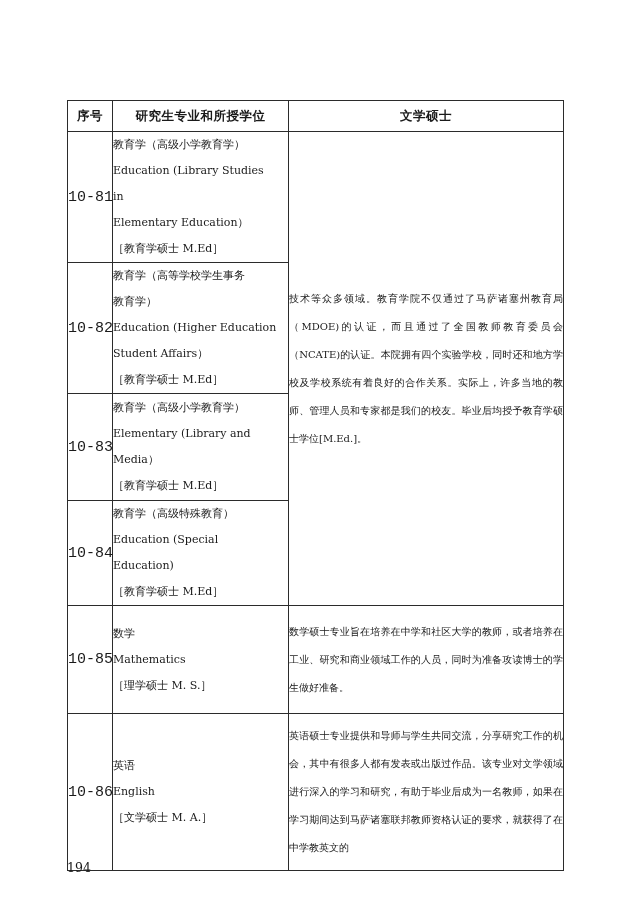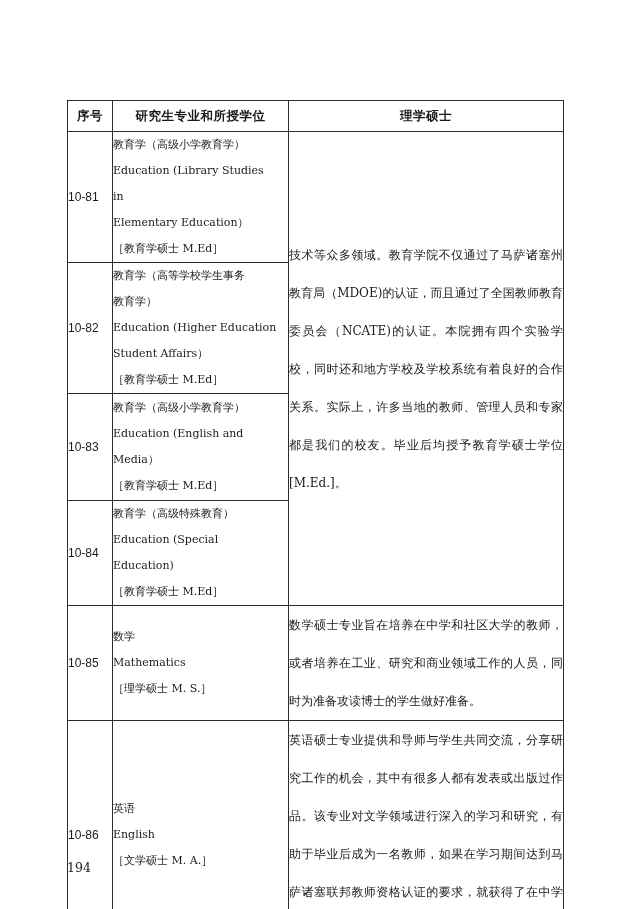--- a/index.html
+++ b/index.html
@@ -57,36 +57,36 @@
   }
   th .hdr-cn {
     display: block;
     font-family: "DejaVu Serif", "Liberation Serif", serif;
     font-weight: bold;
   }
 
   td.no-cell {
     text-align: left;
     padding-left: 7px;
-    font-size: 12px;
-    font-family: Liberation Sans, sans-serif;
+    font-size: 15px;
+    font-family: Liberation Mono, monospace;
     white-space: nowrap;
   }
   td.major-cell {
     padding: 6px 4px 6px 8px;
     font-size: 11px;
     line-height: 26px;
     text-align: left;
   }
   td.major-cell .ln { display: block; white-space: nowrap; }
 
   td.goal-cell {
     padding: 6px 7px 6px 7px;
-    font-size: 12px;
-    line-height: 38px;
+    font-size: 10px;
+    line-height: 28px;
     text-align: justify;
     text-justify: inter-ideograph;
     vertical-align: top;
   }
   td.goal-cell.mid { vertical-align: middle; }
   td.goal-cell p {
     margin: 0;
     text-align: justify;
   }
 
@@ -114,21 +114,21 @@
       </colgroup>
       <thead>
         <tr>
           <th>
             <span class="hdr-cn">序号</span>
           </th>
           <th>
             <span class="hdr-cn">研究生专业和所授学位</span>
           </th>
           <th>
-            <span class="hdr-cn">理学硕士</span>
+            <span class="hdr-cn">文学硕士</span>
           </th>
         </tr>
       </thead>
       <tbody>
 
         <tr style="height:125px">
           <td class="no-cell">10-81</td>
           <td class="major-cell">
             <span class="ln">教育学（高级小学教育学）</span>
             <span class="ln">Education (Library Studies</span>
@@ -149,21 +149,21 @@
             <span class="ln">Education (Higher Education</span>
             <span class="ln">Student Affairs）</span>
             <span class="ln">［教育学硕士  M.Ed］</span>
           </td>
         </tr>
 
         <tr style="height:107px">
           <td class="no-cell">10-83</td>
           <td class="major-cell">
             <span class="ln">教育学（高级小学教育学）</span>
-            <span class="ln">Education (English and</span>
+            <span class="ln">Elementary (Library and</span>
             <span class="ln">Media）</span>
             <span class="ln">［教育学硕士  M.Ed］</span>
           </td>
         </tr>
 
         <tr style="height:105px">
           <td class="no-cell">10-84</td>
           <td class="major-cell">
             <span class="ln">教育学（高级特殊教育）</span>
             <span class="ln">Education (Special</span>

